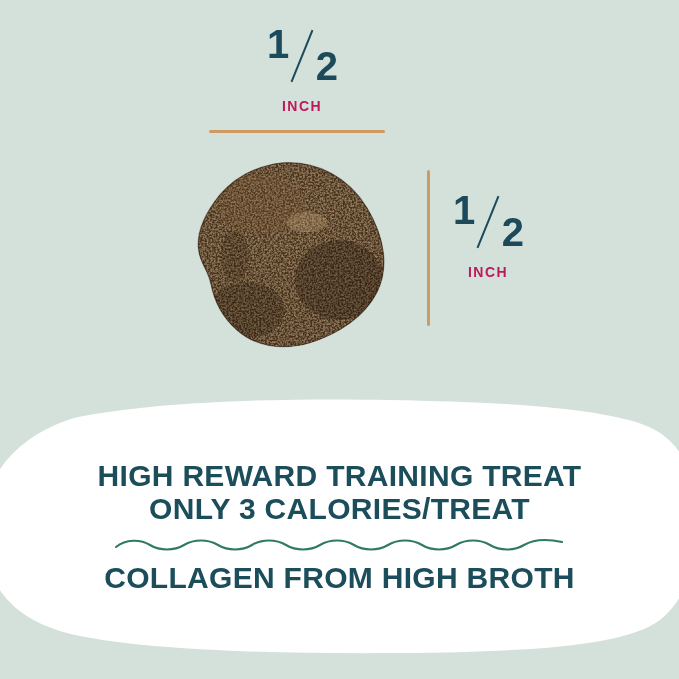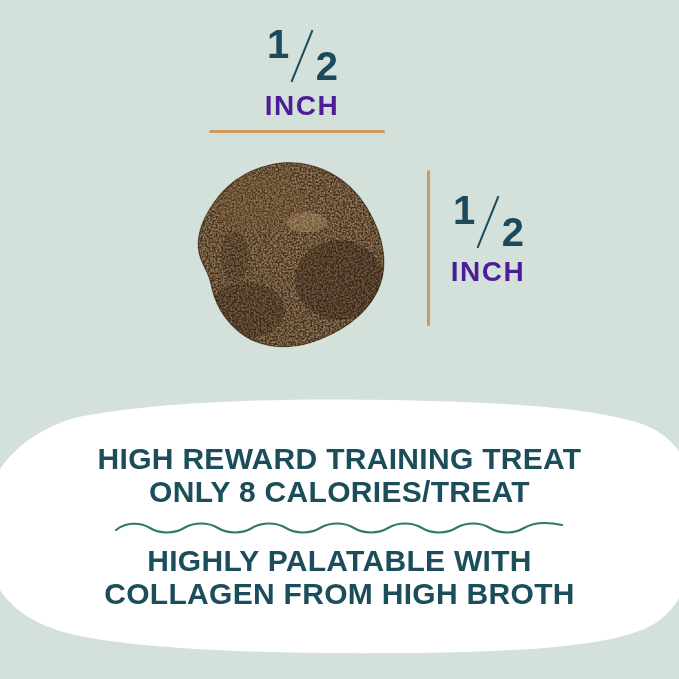--- a/index.html
+++ b/index.html
@@ -56,24 +56,24 @@
     width: 2px;
     height: 56px;
     background: #1c4a5a;
     transform: translateX(-50%) rotate(22deg);
     transform-origin: 50% 50%;
   }
 
   .unit {
     font-family: "Liberation Sans", sans-serif;
     font-weight: bold;
-    font-size: 28px;
+    font-size: 14px;
     letter-spacing: 1.5px;
-    color: #4c1d95;
-    margin-top: 4px;
+    color: #be185d;
+    margin-top: 12px;
   }
 
   #measure-top {
     left: 256px;
     top: 24px;
     width: 92px;
   }
 
   #measure-right {
     left: 442px;
@@ -258,36 +258,35 @@
                C 730 156, 720 198, 690 222
                C 656 248, 560 254, 430 255
                C 300 256, 180 252, 110 238
                C 52 226, 22 198, 14 150
                C 6 100, 28 44, 104 20 Z" fill="#ffffff"></path>
     </svg>
   </div>
 
   <div id="callout-content">
     <div class="headline">HIGH REWARD TRAINING TREAT</div>
-    <div class="headline">ONLY 8 CALORIES/TREAT</div>
+    <div class="headline">ONLY 3 CALORIES/TREAT</div>
 
     <svg id="wave-divider" viewBox="0 0 452 16" xmlns="http://www.w3.org/2000/svg">
       <path d="M 2 11
                C 12 3, 26 3, 36 9
                C 46 15, 60 15, 70 9
                C 80 3, 94 3, 104 9
                C 114 15, 128 15, 138 9
                C 148 3, 162 3, 172 9
                C 182 15, 196 15, 206 9
                C 216 3, 230 3, 240 9
                C 250 15, 264 15, 274 9
                C 284 3, 298 3, 308 9
                C 318 15, 332 15, 342 9
                C 352 3, 366 3, 376 9
                C 386 15, 400 15, 410 9
                C 420 3, 434 3, 448 6" fill="none" stroke="#2f7a63" stroke-width="2.1" stroke-linecap="round"></path>
     </svg>
 
-    <div class="subline">HIGHLY PALATABLE WITH</div>
     <div class="subline">COLLAGEN FROM HIGH BROTH</div>
   </div>
 
 </div>
 
 </body></html>

